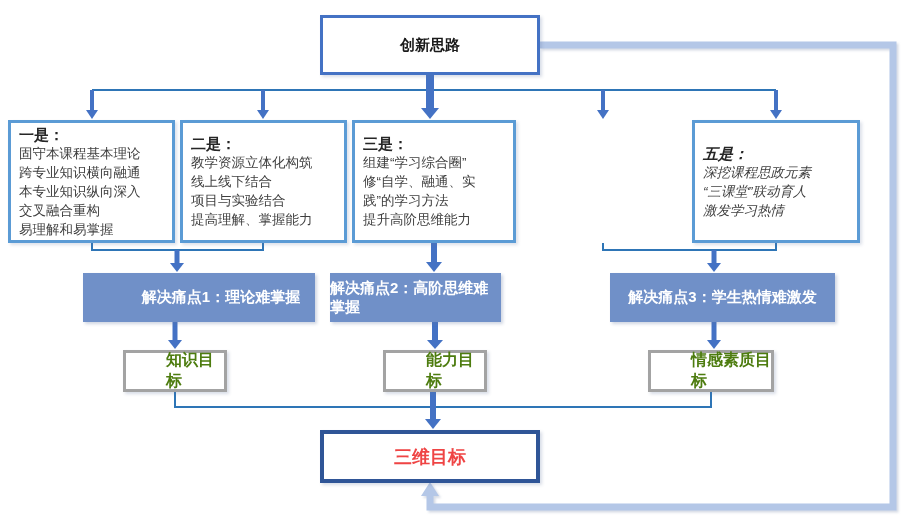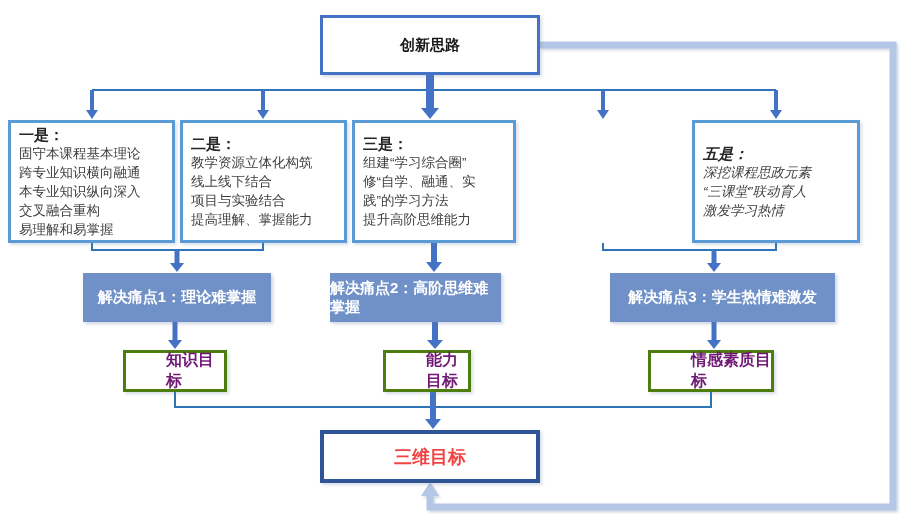--- a/index.html
+++ b/index.html
@@ -30,23 +30,23 @@
   .measure-line{font-size:13.5px;color:#3f3f3f;line-height:19px;}
   .pain-bar{
     position:absolute;top:273px;height:49px;
     background:#7090C8;
     display:flex;align-items:center;justify-content:center;
     font-size:15px;font-weight:bold;color:#ffffff;
     box-shadow:2px 2px 3px rgba(100,120,160,.3);
   }
   .goal-box{
     position:absolute;top:350px;height:42px;
-    background:#ffffff;border:3px solid #4d7c0f;box-sizing:border-box;
+    background:#ffffff;border:3px solid #a3a3a3;box-sizing:border-box;
     display:flex;align-items:center;justify-content:center;
-    font-size:16px;font-weight:bold;color:#701a75;
+    font-size:16px;font-weight:bold;color:#4d7c0f;
     box-shadow:2px 2px 3px rgba(100,120,160,.25);
     padding-left:40px;
   }
   .final-box{
     left:320px;top:430px;width:220px;height:53px;
     border:4px solid #2F5597;
     display:flex;align-items:center;justify-content:center;
     font-size:18px;font-weight:bold;color:#ef4444;
     box-shadow:2px 2px 3px rgba(100,120,160,.25);
   }
@@ -140,34 +140,34 @@
   </div>
 
 
   <div class="box measure-box" style="left:692px;width:168px;font-style:italic;">
     <div class="measure-heading">五是：</div>
     <div class="measure-line">深挖课程思政元素</div>
     <div class="measure-line">“三课堂”联动育人</div>
     <div class="measure-line">激发学习热情</div>
   </div>
 
-  <div class="pain-bar" style="left:83px;width:188px;">
+  <div class="pain-bar" style="left:83px;width:188px;padding-left:44px;">
     <span>解决痛点1：理论难掌握</span>
   </div>
   <div class="pain-bar" style="left:330px;width:171px;">
     <span>解决痛点2：高阶思维难掌握</span>
   </div>
   <div class="pain-bar" style="left:610px;width:225px;">
     <span>解决痛点3：学生热情难激发</span>
   </div>
 
   <div class="goal-box" style="left:123px;width:104px;">
     <span>知识目标</span>
   </div>
-  <div class="goal-box" style="left:383px;width:88px;font-family:Liberation Serif, serif;">
+  <div class="goal-box" style="left:383px;width:104px;font-family:Liberation Serif, serif;">
     <span>能力目标</span>
   </div>
   <div class="goal-box" style="left:648px;width:126px;">
     <span>情感素质目标</span>
   </div>
 
   <div class="box final-box">
     <span>三维目标</span>
   </div>
 

